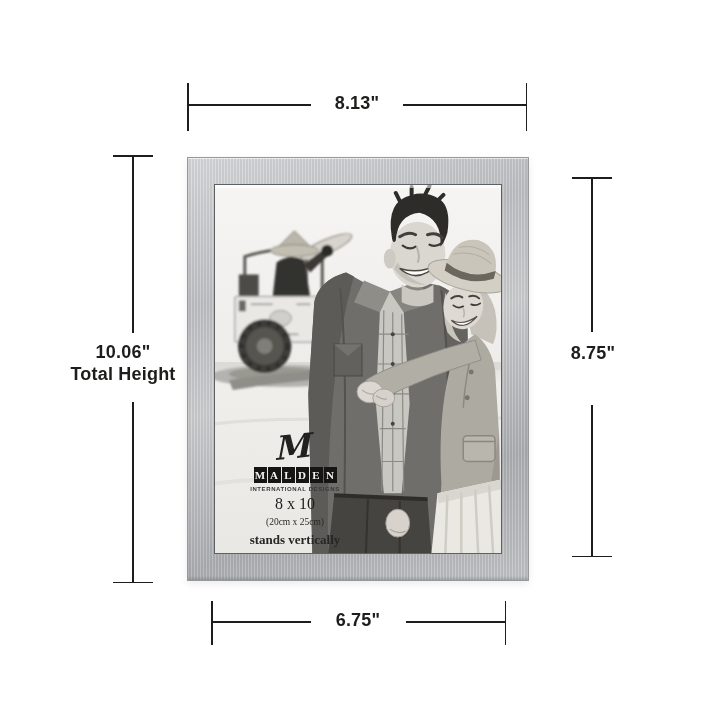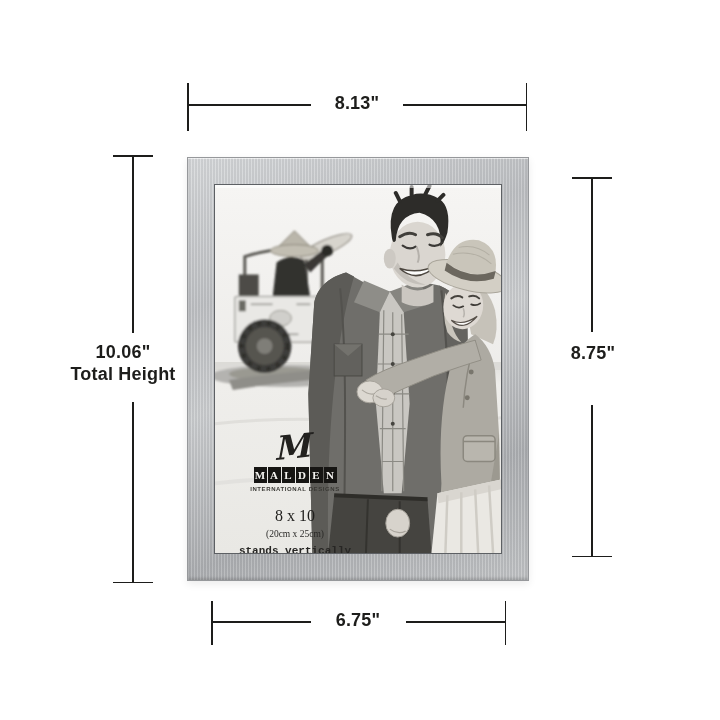--- a/index.html
+++ b/index.html
@@ -58,23 +58,23 @@
 
   
   .malden-label{position:absolute;left:80px;top:248px;width:160px;transform:translateX(-50%);
                 text-align:center;color:#22211f;z-index:2;line-height:1;}
   .monogram{font-family:"DejaVu Serif",serif;font-style:italic;font-weight:bold;font-size:33px;
             line-height:.85;transform:rotate(-6deg) skewX(-6deg);}
   .brand-row{display:flex;justify-content:center;gap:1px;margin-top:6px;}
   .tile{width:13px;height:16px;background:#161513;color:#f5f4f1;font-family:"Liberation Serif",serif;
         font-size:11px;font-weight:bold;display:flex;align-items:center;justify-content:center;}
   .tagline{margin-top:3px;font-size:6px;letter-spacing:.6px;color:#3a3935;font-weight:bold;}
-  .size-line{font-family:"Liberation Serif",serif;font-size:16px;margin-top:16px;color:#1f1e1c;}
+  .size-line{font-family:"Liberation Serif",serif;font-size:16px;margin-top:4px;color:#1f1e1c;}
   .metric-line{font-family:"Liberation Serif",serif;font-size:9.5px;margin-top:6px;color:#2a2927;}
-  .orient-line{font-family:Liberation Mono, monospace;font-size:11px;font-weight:bold;line-height:1.14;color:#272624;}
+  .orient-line{font-family:Liberation Serif, serif;font-size:13px;font-weight:bold;line-height:1.14;color:#272624;}
   .orient-line.first{margin-top:5px;}
 </style>
 </head>
 <body>
 
 <div class="canvas">
 
   <div class="dim" id="dim-top">
     <span class="tick t-left"></span>
     <span class="tick t-right"></span>

